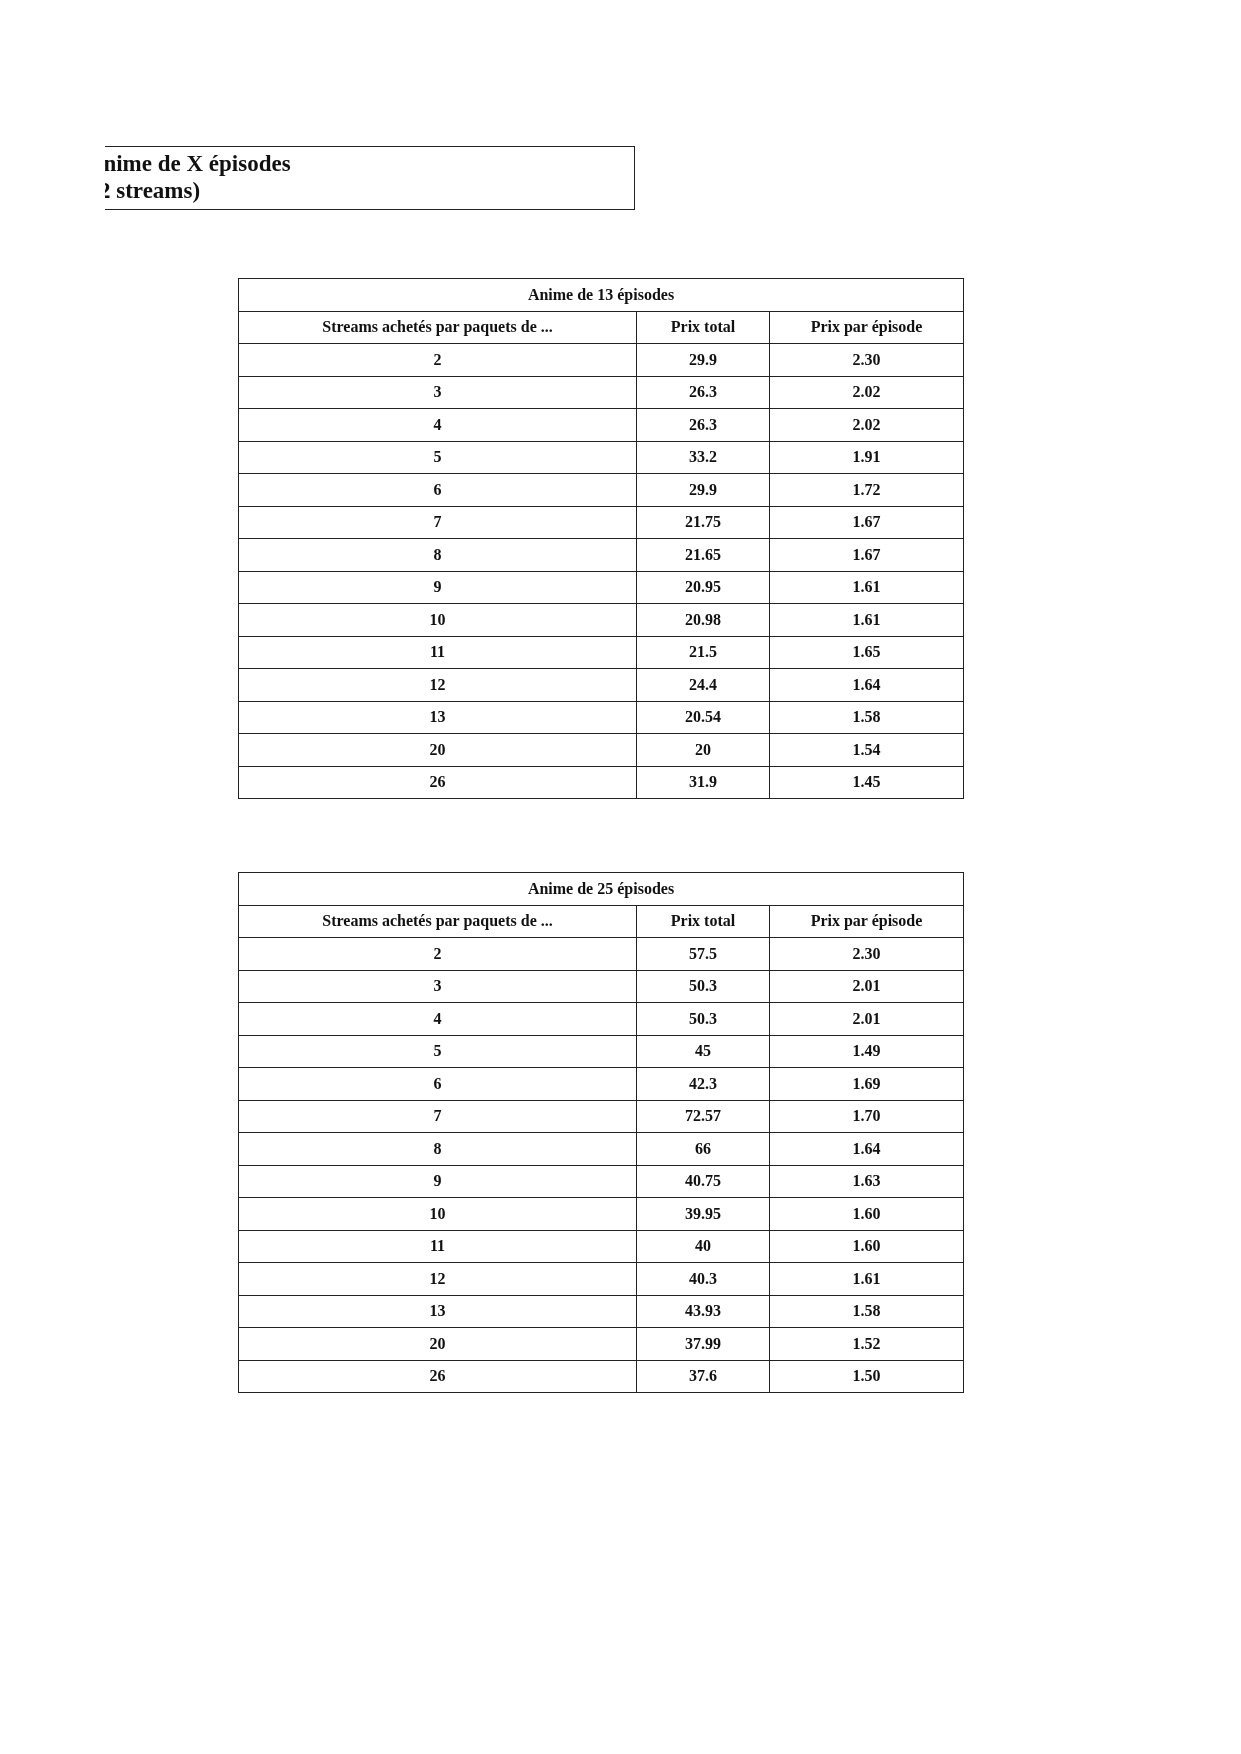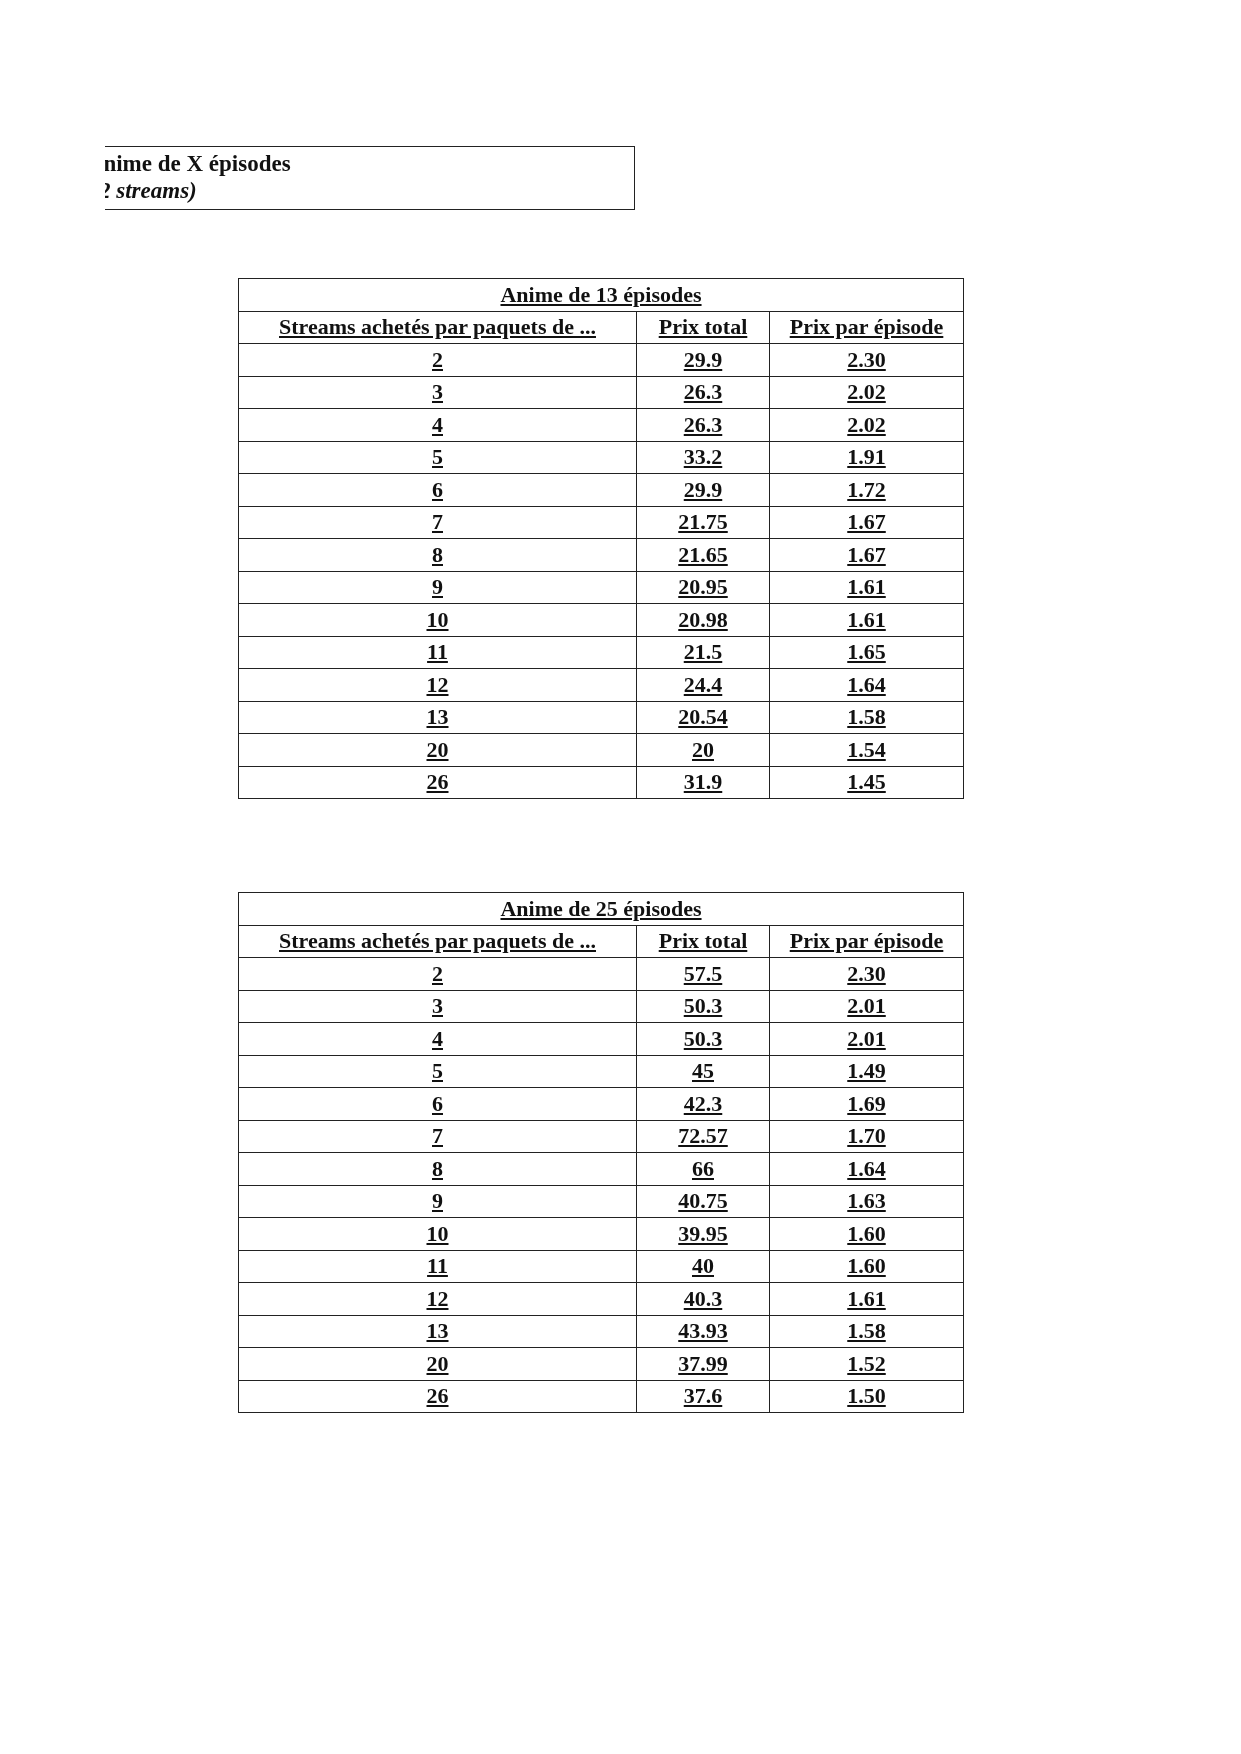--- a/index.html
+++ b/index.html
@@ -27,47 +27,46 @@
       overflow: hidden;
       box-sizing: border-box;
     }
     .title-box .line {
       position: absolute;
       white-space: nowrap;
       font-size: 23px;
       line-height: 26px;
     }
     .title-box .line1 { left: -8px; top: 4px; }
-    .title-box .line2 { left: -6px; top: 31px; font-style: italic; }
+    .title-box .line2 { left: -6px; top: 31px; }
 
     table.price-table {
       position: absolute;
       left: 238px;
       width: 725px;
       border-collapse: collapse;
       table-layout: fixed;
-      font-size: 22px;
-      text-decoration: underline;
+      font-size: 16px;
     }
     table.price-table td, table.price-table th {
       border: 1.5px solid #222;
       height: 31.5px;
       padding: 0;
       text-align: center;
       vertical-align: middle;
       font-weight: bold;
       line-height: 28px;
       white-space: nowrap;
       overflow: hidden;
     }
     table.price-table col.c1 { width: 398px; }
     table.price-table col.c2 { width: 133px; }
     table.price-table col.c3 { width: 194px; }
     #table-13 { top: 278px; }
-    #table-25 { top: 892px; padding-left: 37px; }
+    #table-25 { top: 872px; padding-left: 37px; }
   </style>
 </head>
 <body>
 
 <div class="title-box">
   <div class="line line1">ınime de X épisodes</div>
   <div class="line line2"> 2 streams)</div>
 </div>
 
 <table class="price-table" id="table-13">

